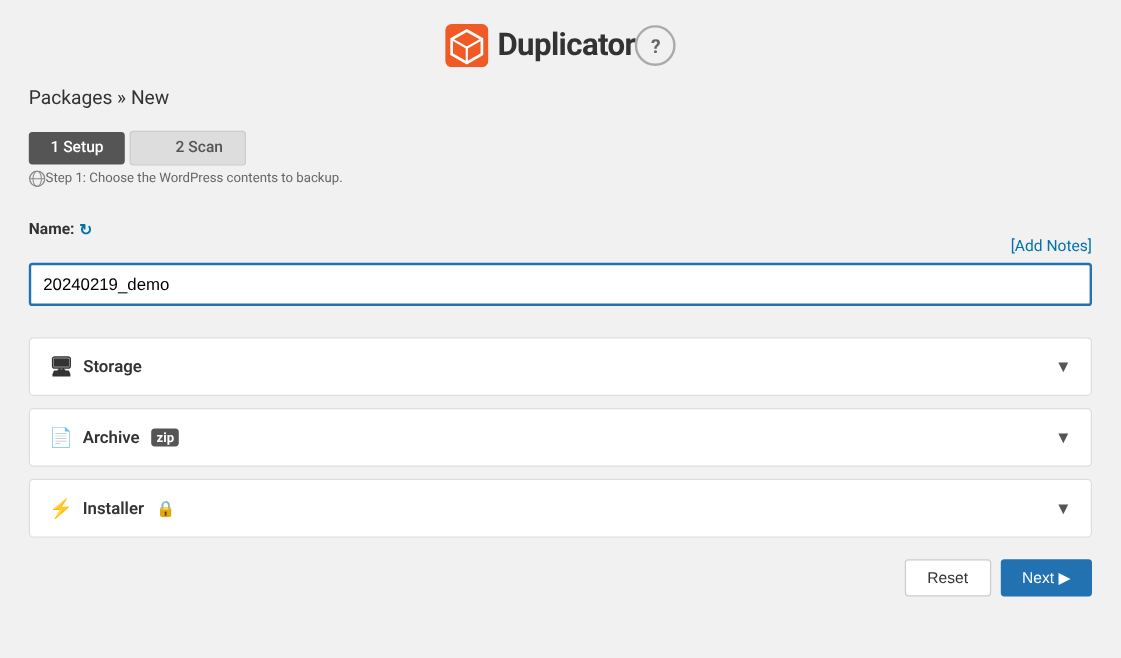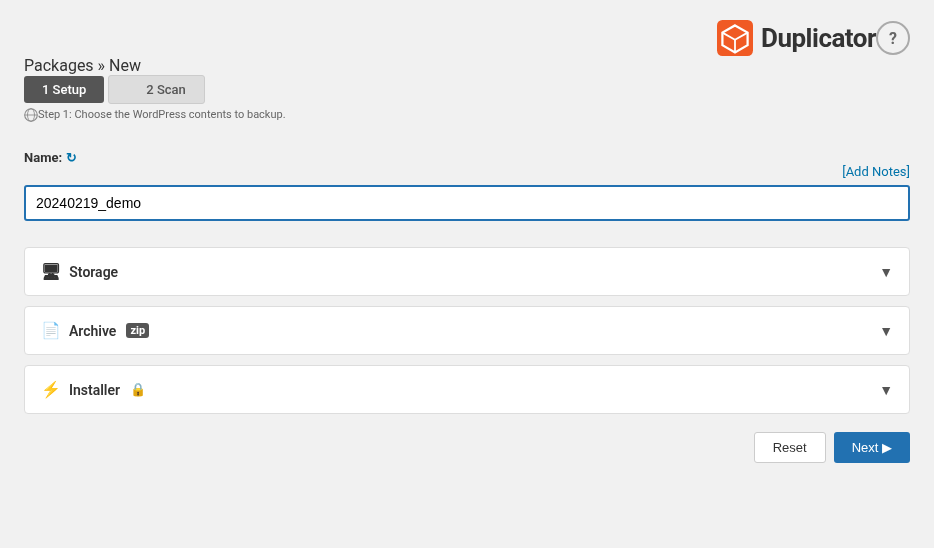--- a/index.html
+++ b/index.html
@@ -12,21 +12,22 @@
       color: #333;
     }
     .page-wrapper {
       padding: 20px 24px;
       position: relative;
     }
     
     .header {
       display: flex;
       align-items: center;
-      justify-content: flex-end;
+      justify-content: center;
+      margin-bottom: 16px;
     }
     .logo-area {
       display: flex;
       align-items: center;
       gap: 8px;
     }
     .logo-icon {
       width: 36px;
       height: 36px;
     }
@@ -47,20 +48,21 @@
       justify-content: center;
       font-size: 16px;
       font-weight: bold;
       color: #666;
       cursor: pointer;
     }
     
     .breadcrumb {
       font-size: 16px;
       color: #333;
+      margin-bottom: 18px;
     }
     
     .steps-row {
       display: flex;
       align-items: center;
       gap: 4px;
       margin-bottom: 4px;
     }
     .step {
       padding: 6px 18px;

